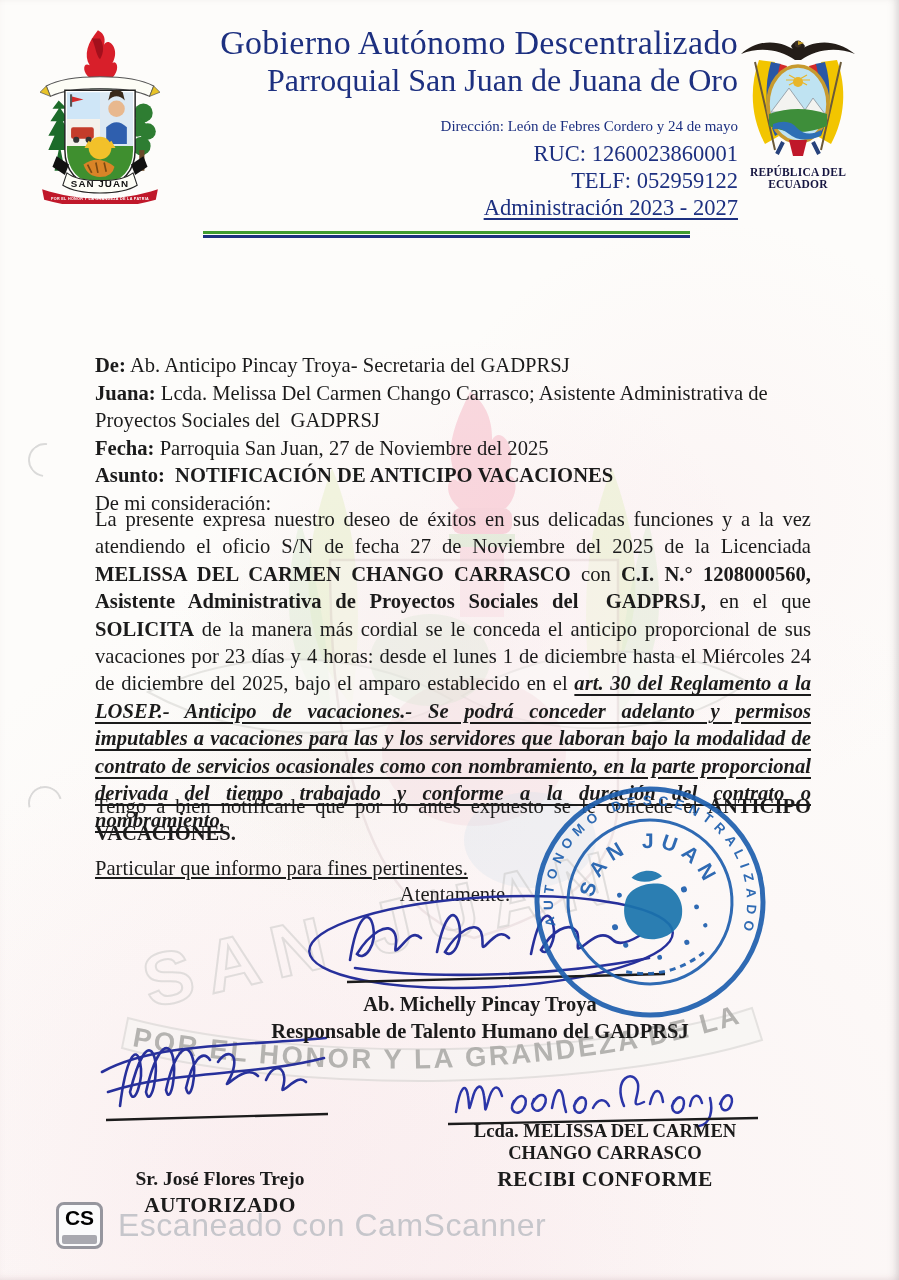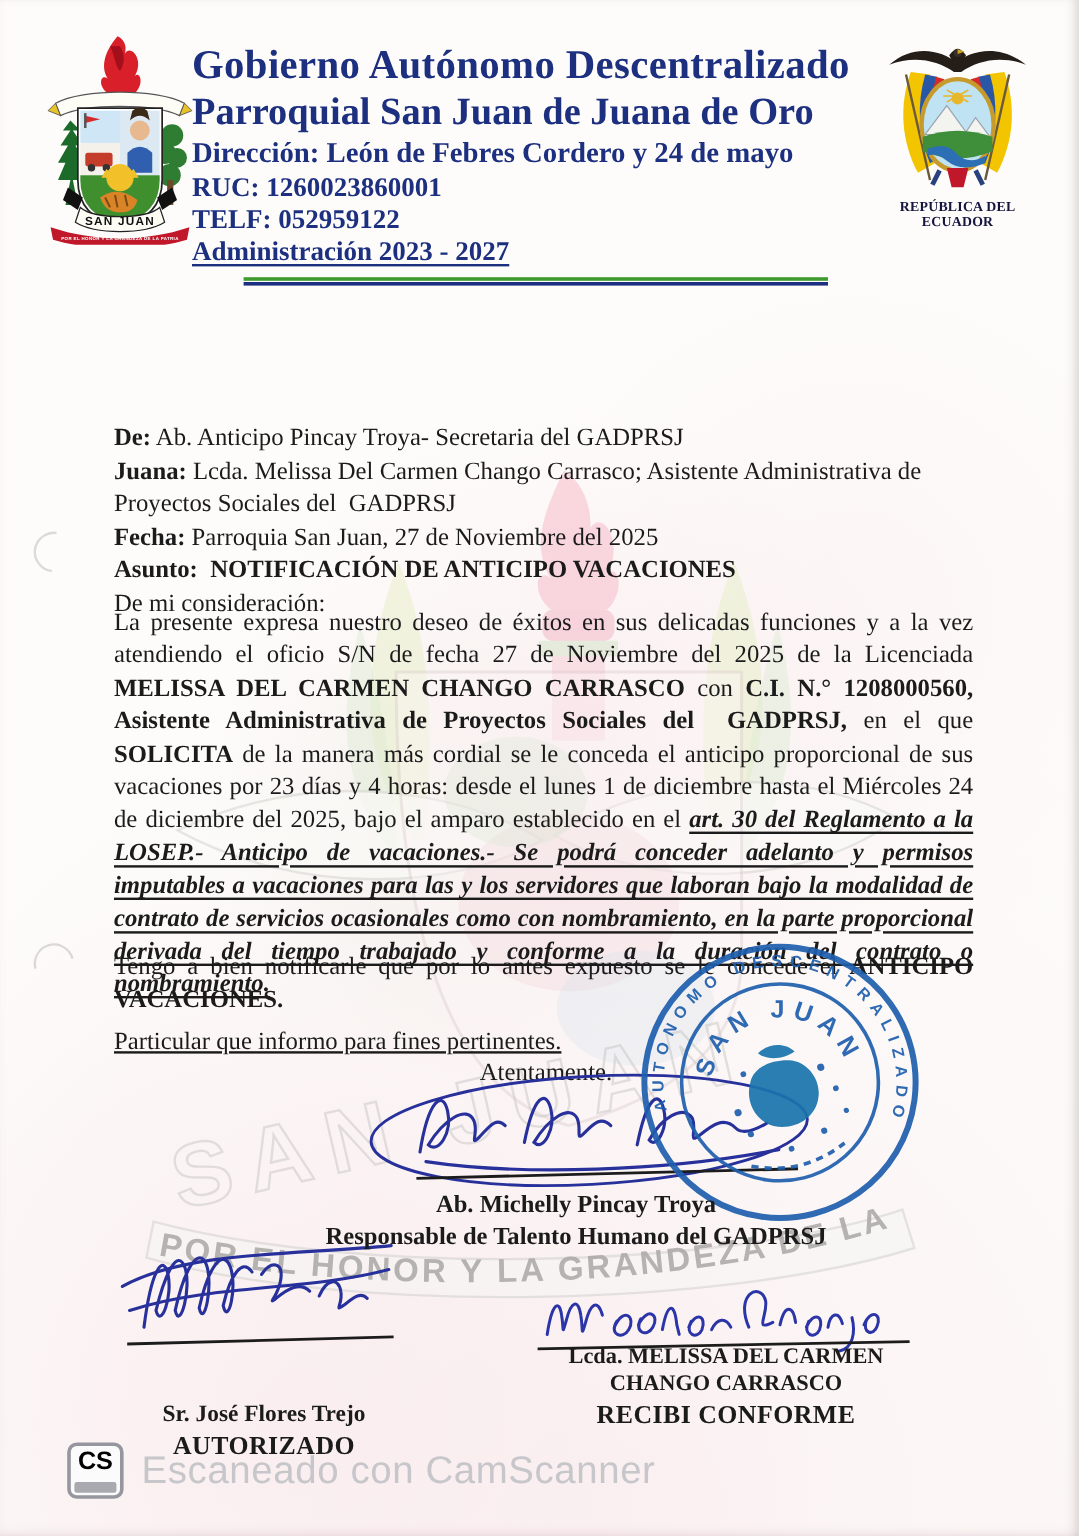--- a/index.html
+++ b/index.html
@@ -11,24 +11,24 @@
       radial-gradient(circle at 52% 49%, rgba(242,197,208,.20), transparent 36%),
       radial-gradient(circle at 79% 40%, rgba(244,205,214,.14), transparent 28%),
       radial-gradient(circle at 40% 55%, rgba(205,227,195,.14), transparent 24%),
       radial-gradient(circle at 28% 92%, rgba(242,197,208,.16), transparent 34%),
       radial-gradient(circle at 55% 99%, rgba(245,216,223,.28), transparent 55%),
       #fdfcfa;
     box-shadow: inset -7px 0 10px -5px rgba(140,130,135,.35), inset 0 -5px 10px -5px rgba(190,150,165,.25);
   }
   .abs{position:absolute;}
   
-  .hdr{left:160px;top:36px;width:578px;text-align:left;color:#1d3080;font-weight:bold;}
+  .hdr{left:160px;top:24px;width:578px;text-align:right;color:#1d3080;font-weight:normal;}
   .h1{font-size:34px;line-height:38px;letter-spacing:.3px;}
   .h2{font-size:32px;line-height:37px;}
-  .h3{font-size:24px;line-height:28px;margin-top:3px;}
+  .h3{font-size:15px;line-height:28px;margin-top:13px;}
   .h4{font-size:22.5px;line-height:27px;}
   .h5{font-size:22.5px;line-height:27px;}
   .h6{font-size:22.5px;line-height:28px;text-decoration:underline;text-underline-offset:3px;}
   .rule{left:203px;top:231px;width:487px;}
   .rule .g{height:3px;background:#3f9b2f;}
   .rule .n{height:3.5px;background:#1d3080;margin-top:0.5px;}
   
   .title{left:95px;top:318px;width:714px;text-align:center;font-weight:bold;font-size:21.5px;letter-spacing:.2px;}
   .fields{left:95px;top:352px;width:716px;font-size:20.6px;line-height:27.6px;}
   .para{left:95px;top:506px;width:716px;font-size:20.6px;line-height:27.4px;text-align:justify;}

